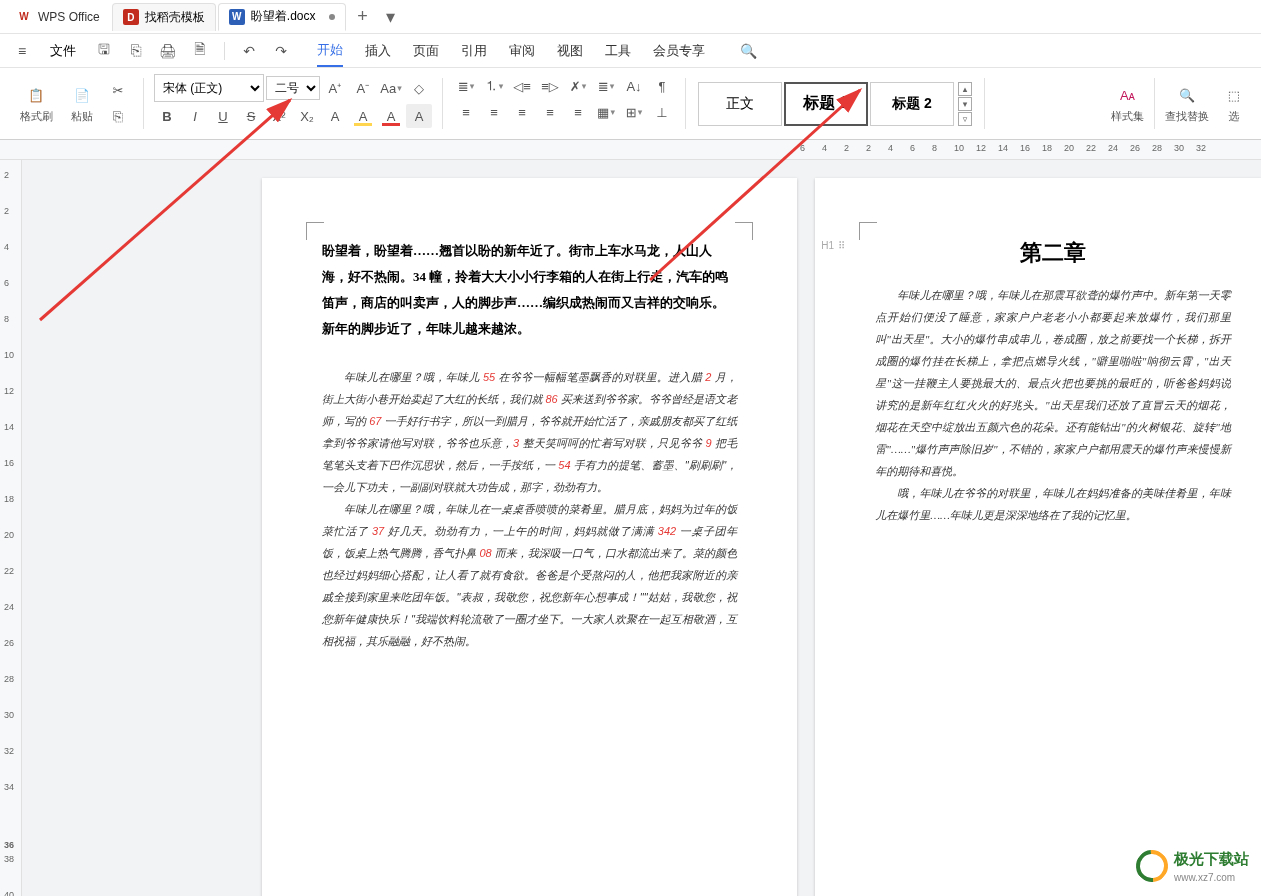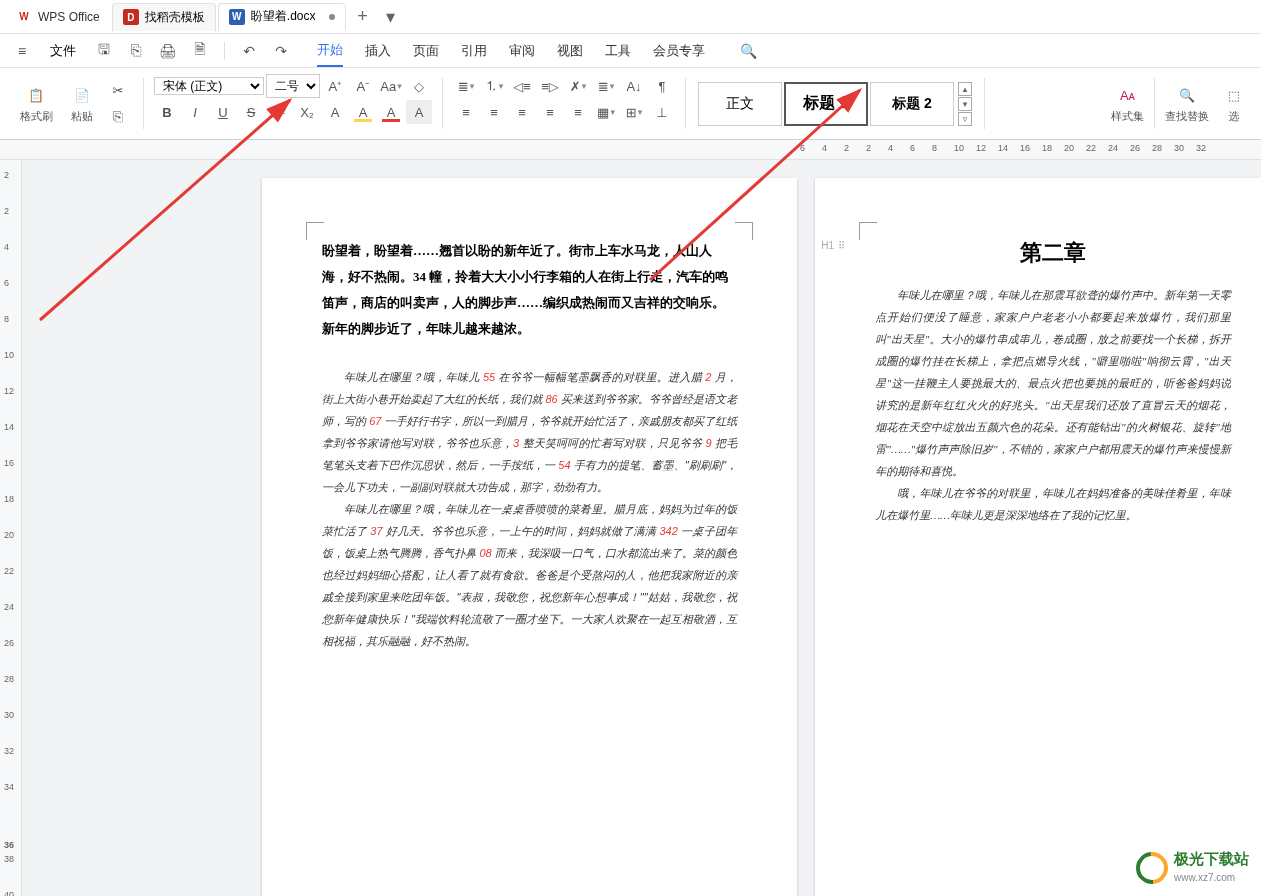--- a/index.html
+++ b/index.html
@@ -23,21 +23,21 @@
 .menus{display:flex;align-items:center;gap:22px;margin-left:20px;}
 .menu-item{font-size:13px;color:#333;cursor:pointer;padding:6px 0;}
 .menu-item.active{color:#3770e6;border-bottom:2px solid #3770e6;font-weight:500;}
 .menu-search{margin-left:10px;color:#666;}
 .toolbar{height:72px;background:#fff;display:flex;align-items:stretch;padding:4px 8px;border-bottom:1px solid #d0d0d0;gap:2px;}
 .tgroup{display:flex;flex-direction:column;align-items:center;justify-content:center;padding:0 6px;gap:2px;}
 .tgroup-h{display:flex;align-items:center;gap:4px;}
 .tgroup-label{font-size:11px;color:#555;}
 .tbtn{width:26px;height:24px;display:flex;align-items:center;justify-content:center;cursor:pointer;color:#555;font-size:13px;border-radius:2px;}
 .tsep{width:1px;background:#e0e0e0;margin:6px 4px;}
-.font-select{height:18px;border:1px solid #ccc;font-size:12px;padding:0 4px;background:#fff;min-width:110px;}
+.font-select{height:28px;border:1px solid #ccc;font-size:12px;padding:0 4px;background:#fff;min-width:110px;}
 .size-select{height:24px;border:1px solid #ccc;font-size:12px;padding:0 4px;background:#fff;min-width:46px;}
 .font-group{display:flex;flex-direction:column;gap:2px;padding:2px 4px;}
 .font-row{display:flex;align-items:center;gap:2px;}
 .bold{font-weight:bold;}
 .italic{font-style:italic;}
 .underline{text-decoration:underline;}
 .strike{text-decoration:line-through;}
 .color-a{position:relative;}
 .color-a::after{content:"";position:absolute;bottom:2px;left:4px;right:4px;height:3px;background:#e53935;}
 .hl-a{position:relative;}
@@ -63,21 +63,21 @@
 .corner{position:absolute;width:18px;height:18px;border-color:#999;}
 .corner.tl{top:44px;left:44px;border-top:1px solid #999;border-left:1px solid #999;}
 .corner.tr{top:44px;right:44px;border-top:1px solid #999;border-right:1px solid #999;}
 .h1{font-size:22px;font-weight:bold;margin-bottom:16px;font-family:SimSun,serif;}
 .h1.link{color:#7030a0;text-decoration:underline;}
 .body-bold{font-size:13px;font-weight:bold;line-height:2.0;font-family:SimSun,serif;margin-bottom:24px;}
 .body-para{font-size:11px;line-height:2.0;color:#333;font-family:SimSun,serif;text-align:justify;text-indent:2em;font-style:italic;}
 .num{color:#e53935;}
 .h1-indicator{position:absolute;left:-54px;top:2px;display:flex;align-items:center;gap:4px;color:#aaa;font-size:10px;}
 .arrow{position:absolute;pointer-events:none;z-index:5;}
-.watermark{position:absolute;right:12px;bottom:12px;display:flex;align-items:flex-end;gap:6px;font-size:13px;color:#2e7d32;}
+.watermark{position:absolute;right:12px;bottom:12px;display:flex;align-items:flex-start;gap:6px;font-size:13px;color:#2e7d32;}
 .watermark .logo{width:32px;height:32px;border-radius:50%;border:4px solid #2e7d32;border-right-color:#ffa726;border-top-color:#ffa726;transform:rotate(40deg);}
 .wm-text b{color:#2e7d32;font-size:15px;display:block;}
 .wm-text span{color:#888;font-size:10px;}
 .page-h1wrap{position:relative;text-align:center;}
 .dd{display:inline-block;margin-left:1px;font-size:9px;color:#888;}
 </style>
 </head>
 <body>
 
 <div class="titlebar">
@@ -288,21 +288,21 @@
 
   <div class="pages">
     <div class="page">
       <div class="corner tl"></div>
       <div class="corner tr"></div>
       <div class="body-bold">盼望着，盼望着……翘首以盼的新年近了。街市上车水马龙，人山人海，好不热闹。34 幢，拎着大大小小行李箱的人在街上行走，汽车的鸣笛声，商店的叫卖声，人的脚步声……编织成热闹而又吉祥的交响乐。新年的脚步近了，年味儿越来越浓。</div>
       <div class="body-para">
         <span>年味儿在哪里？哦，年味儿 </span><span class="num">55</span><span> 在爷爷一幅幅笔墨飘香的对联里。进入腊 </span><span class="num">2</span><span> 月，街上大街小巷开始卖起了大红的长纸，我们就 </span><span class="num">86</span><span> 买来送到爷爷家。爷爷曾经是语文老师，写的 </span><span class="num">67</span><span> 一手好行书字，所以一到腊月，爷爷就开始忙活了，亲戚朋友都买了红纸拿到爷爷家请他写对联，爷爷也乐意，</span><span class="num">3</span><span> 整天笑呵呵的忙着写对联，只见爷爷 </span><span class="num">9</span><span> 把毛笔笔头支着下巴作沉思状，然后，一手按纸，一 </span><span class="num">54</span><span> 手有力的提笔、蓄墨、"刷刷刷"，一会儿下功夫，一副副对联就大功告成，那字，劲劲有力。</span>
       </div>
       <div class="body-para">
-        <span>年味儿在哪里？哦，年味儿在一桌桌香喷喷的菜肴里。腊月底，妈妈为过年的饭菜忙活了 </span><span class="num">37</span><span> 好几天。爷爷也乐意，一上午的时间，妈妈就做了满满 </span><span class="num">342</span><span> 一桌子团年饭，饭桌上热气腾腾，香气扑鼻 </span><span class="num">08</span><span> 而来，我深吸一口气，口水都流出来了。菜的颜色也经过妈妈细心搭配，让人看了就有食欲。爸爸是个受熬闷的人，他把我家附近的亲戚全接到家里来吃团年饭。"表叔，我敬您，祝您新年心想事成！""姑姑，我敬您，祝您新年健康快乐！"我端饮料轮流敬了一圈才坐下。一大家人欢聚在一起互相敬酒，互相祝福，其乐融融，好不热闹。</span>
+        <span>年味儿在哪里？哦，年味儿在一桌桌香喷喷的菜肴里。腊月底，妈妈为过年的饭菜忙活了 </span><span class="num">37</span><span> 好几天。劲劲有力，一上午的时间，妈妈就做了满满 </span><span class="num">342</span><span> 一桌子团年饭，饭桌上热气腾腾，香气扑鼻 </span><span class="num">08</span><span> 而来，我深吸一口气，口水都流出来了。菜的颜色也经过妈妈细心搭配，让人看了就有食欲。爸爸是个受熬闷的人，他把我家附近的亲戚全接到家里来吃团年饭。"表叔，我敬您，祝您新年心想事成！""姑姑，我敬您，祝您新年健康快乐！"我端饮料轮流敬了一圈才坐下。一大家人欢聚在一起互相敬酒，互相祝福，其乐融融，好不热闹。</span>
       </div>
     </div>
 
     <div class="page page2">
       <div class="corner tl"></div>
       <div class="page-h1wrap">
         <div class="h1-indicator">
           <span>H1</span>
           <span>⠿</span>
         </div>

